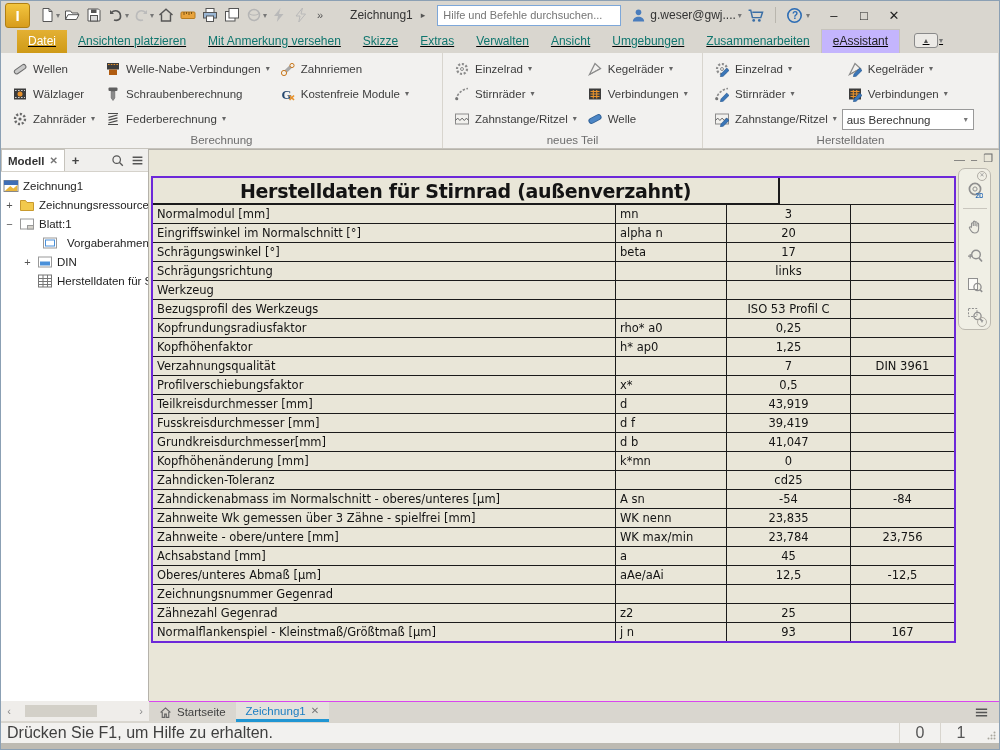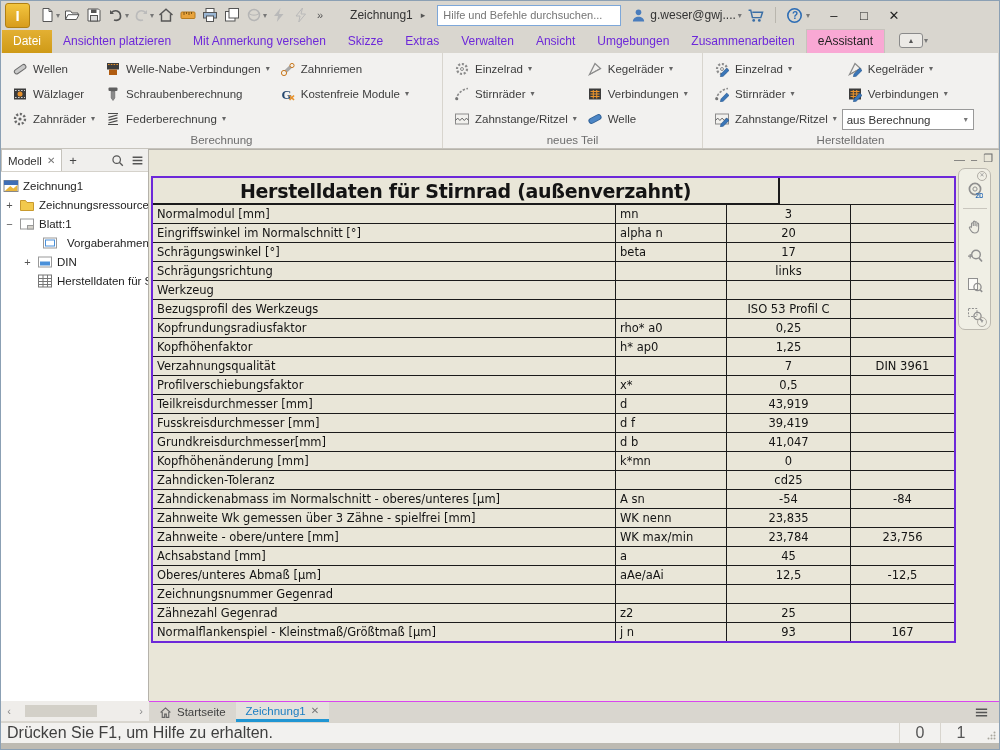--- a/index.html
+++ b/index.html
@@ -19,24 +19,24 @@
   #doc-sep{font-size:9px;color:#555;margin-right:10px;}
   #searchbox{width:172px;height:17px;font-size:11px;color:#555;background:#fff;
              border:1px solid #7da7d9;padding:1px 5px;font-family:"Liberation Sans",sans-serif;}
   #userwrap{display:flex;align-items:center;gap:4px;margin-left:8px;font-size:12px;color:#333;}
   .tsep{width:1px;height:16px;background:#b9b6ae;margin:0 6px;}
   #winbtns{display:flex;align-items:center;gap:0;margin-left:6px;}
   .winbtn{width:30px;height:26px;display:flex;align-items:center;justify-content:center;
           font-size:13px;color:#222;}
   
   #tabrow{position:absolute;left:0;top:28px;width:100%;height:24px;background:#d9d6cf;
-          display:flex;align-items:flex-end;padding-left:1px;box-sizing:border-box;}
-  .rtab{font-size:12px;color:#6d28d9;padding:4px 11px 5px;white-space:nowrap;}
+          display:flex;align-items:flex-end;padding-left:16px;box-sizing:border-box;text-decoration:underline;}
+  .rtab{font-size:12px;color:#0f766e;padding:4px 11px 5px;white-space:nowrap;}
   .rtab.file{background:linear-gradient(180deg,#e3b033,#cf9a17);color:#fff;}
-  .rtab.active{background:#f9a8d4;color:#222;border:1px solid #c6c3bc;border-bottom:none;}
+  .rtab.active{background:#c4b5fd;color:#222;border:1px solid #c6c3bc;border-bottom:none;}
   #ribbon-collapse{display:flex;align-items:center;gap:3px;margin-left:14px;padding-bottom:5px;}
   #ribbon-collapse .box{width:22px;height:13px;border:1px solid #8a8a8a;border-radius:3px;
         background:#eceae6;display:flex;align-items:center;justify-content:center;font-size:7px;color:#555;}
   
   #ribbon{position:absolute;left:0;top:52px;width:100%;height:96px;background:#f2f1ef;
           border-bottom:1px solid #c6c3bc;box-sizing:border-box;}
   .rgroup{position:absolute;top:0;height:95px;border-right:1px solid #d8d5ce;box-sizing:border-box;}
   .rgroup .cols{display:flex;padding:3px 4px 0 6px;}
   .rgroup .gcol{display:flex;flex-direction:column;}
   .ritem{height:25px;display:flex;align-items:center;gap:5px;padding:0 5px;border-radius:2px;
@@ -45,21 +45,21 @@
   .glabel{position:absolute;bottom:2px;left:0;width:100%;text-align:center;
           font-size:11.5px;color:#6d6d6d;}
   .rcombo{width:122px;height:19px;background:#fff;border:1px solid #999;display:flex;
           align-items:center;font-size:11.5px;color:#333;padding:0 4px;justify-content:space-between;
           margin-top:3px;}
   
   #main{position:absolute;left:0;top:148px;width:100%;height:552px;}
   #panel{position:absolute;left:0;top:0;width:148px;height:100%;background:#fff;
          border-right:1px solid #b5b2aa;box-sizing:border-box;}
   #panelhead{height:22px;background:#f0efed;border-bottom:1px solid #d5d2cb;display:flex;
-             align-items:center;font-size:11.5px;color:#333;}
+             align-items:center;font-size:11.5px;color:#333;font-weight:bold;}
   #modeltab{background:#fff;border:1px solid #c6c3bc;border-bottom:none;height:21px;
             display:flex;align-items:center;gap:5px;padding:0 6px;}
   #modeltab .x{color:#777;font-size:10px;}
   #plus-tab{padding:0 7px;color:#444;font-size:13px;}
   #panelhead .spacer{flex:1;}
   .phicon{width:18px;height:18px;display:flex;align-items:center;justify-content:center;margin-right:2px;}
   #tree{padding-top:4px;font-size:11.5px;color:#222;}
   .trow2{height:19px;display:flex;align-items:center;gap:3px;white-space:nowrap;overflow:hidden;}
   .texp{width:13px;text-align:center;color:#555;font-size:11px;flex:0 0 13px;}
   .ticon{flex:0 0 17px;}

